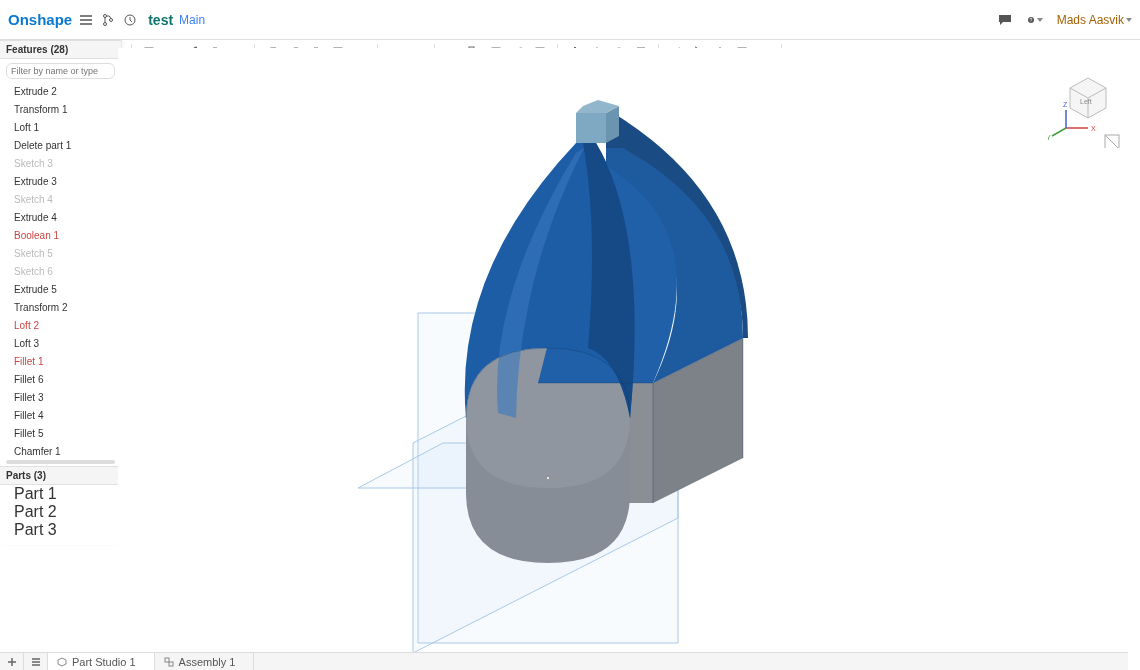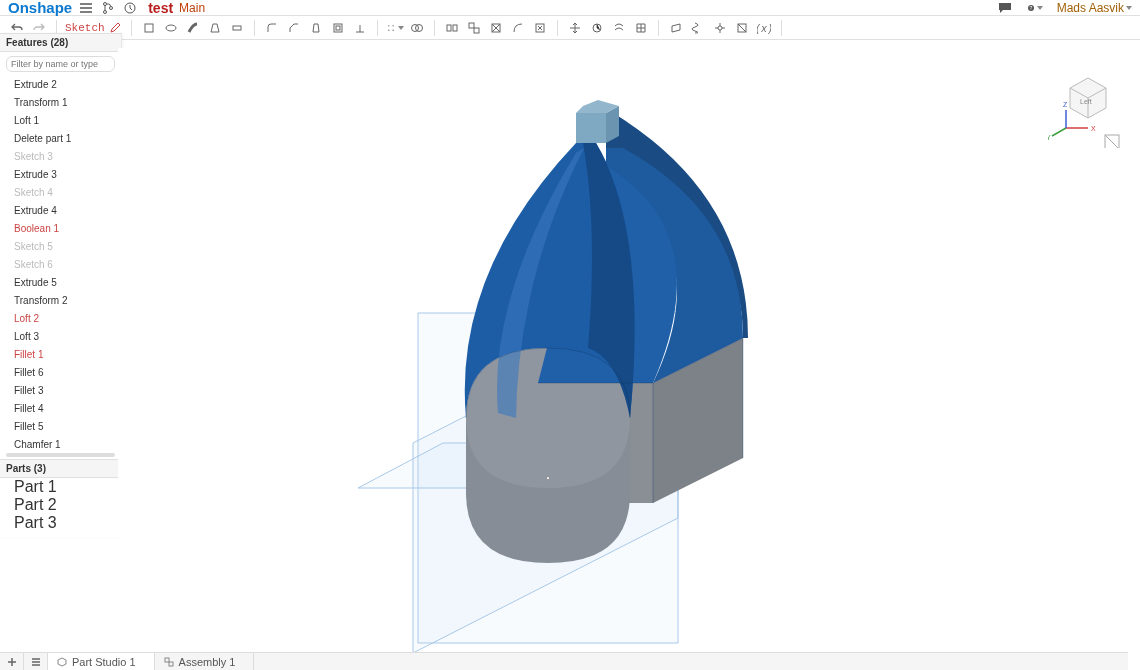--- a/index.html
+++ b/index.html
@@ -1,35 +1,35 @@
 <!DOCTYPE html>
 <html><head>
 <meta charset="utf-8">
 <style>
   * { box-sizing: border-box; margin: 0; padding: 0; }
   body { font-family: Arial, Helvetica, sans-serif; font-size: 11px; color: #333; background: #fff; width: 1140px; height: 670px; overflow: hidden; position: relative; }
 
   
-  .topbar { height: 16px; display: flex; align-items: center; padding: 0 8px; border-bottom: 1px solid #e0e0e0; }
+  .topbar { height: 40px; display: flex; align-items: center; padding: 0 8px; border-bottom: 1px solid #e0e0e0; }
   .logo { font-weight: bold; font-size: 15px; color: #0b79d0; margin-right: 6px; }
   .top-icon { width: 16px; height: 16px; display: inline-flex; align-items: center; justify-content: center; color: #555; margin-right: 6px; cursor: pointer; }
-  .doc-name { font-weight: bold; font-size: 14px; color: #b91c1c; margin-left: 4px; }
-  .workspace { color: #c2410c; font-size: 12px; margin-left: 6px; }
+  .doc-name { font-weight: bold; font-size: 14px; color: #0f766e; margin-left: 4px; }
+  .workspace { color: #3b82f6; font-size: 12px; margin-left: 6px; }
   .top-right { margin-left: auto; display: flex; align-items: center; gap: 8px; }
   .user-menu { font-size: 12px; color: #a16207; cursor: pointer; }
 
   
   .toolbar { height: 24px; display: flex; align-items: center; padding: 0 8px; border-bottom: 1px solid #e0e0e0; gap: 4px; font-family: Liberation Mono, monospace; }
   .tool-btn { width: 18px; height: 18px; display: inline-flex; align-items: center; justify-content: center; color: #666; cursor: pointer; font-size: 12px; }
   .tool-sep { width: 1px; height: 16px; background: #ddd; margin: 0 4px; }
   .sketch-label { color: #c44; font-size: 11px; margin-right: 2px; cursor: pointer; display: inline-flex; align-items: center; gap: 4px; }
   .tool-dd::after { content: ""; display: inline-block; width: 0; height: 0; border-left: 3px solid transparent; border-right: 3px solid transparent; border-top: 4px solid #888; margin-left: 2px; vertical-align: middle; }
 
   
-  .sidebar { position: absolute; top: 33px; left: 0; width: 122px; background: #fff; border-right: 1px solid #e8e8e8; box-shadow: 1px 0 2px rgba(0,0,0,0.05); height: 505px; display: flex; flex-direction: column; }
+  .sidebar { position: absolute; top: 40px; left: 0; width: 122px; background: #fff; border-right: 1px solid #e8e8e8; box-shadow: 1px 0 2px rgba(0,0,0,0.05); height: 505px; display: flex; flex-direction: column; }
   .panel-header { background: #f5f5f5; padding: 3px 6px; font-weight: bold; font-size: 10px; border-top: 1px solid #e0e0e0; border-bottom: 1px solid #e0e0e0; }
   .filter-input { width: calc(100% - 12px); margin: 4px 6px; padding: 2px 4px; font-size: 9px; color: #aaa; border: 1px solid #ddd; border-radius: 6px; }
   .feature-list { flex: 1; overflow-y: auto; }
   .feature-item { padding: 2px 6px 2px 14px; font-size: 10px; cursor: pointer; line-height: 14px; }
   .feature-item.suppressed { color: #bbb; }
   .feature-item.error { color: #c44; }
   .parts-list { padding-bottom: 6px; }
   .part-item { padding: 2px 6px 2px 14px; font-size: 16px; cursor: pointer; line-height: 14px; }
   .rollback-bar { height: 4px; background: #ddd; margin: 2px 6px; border-radius: 2px; }
 

